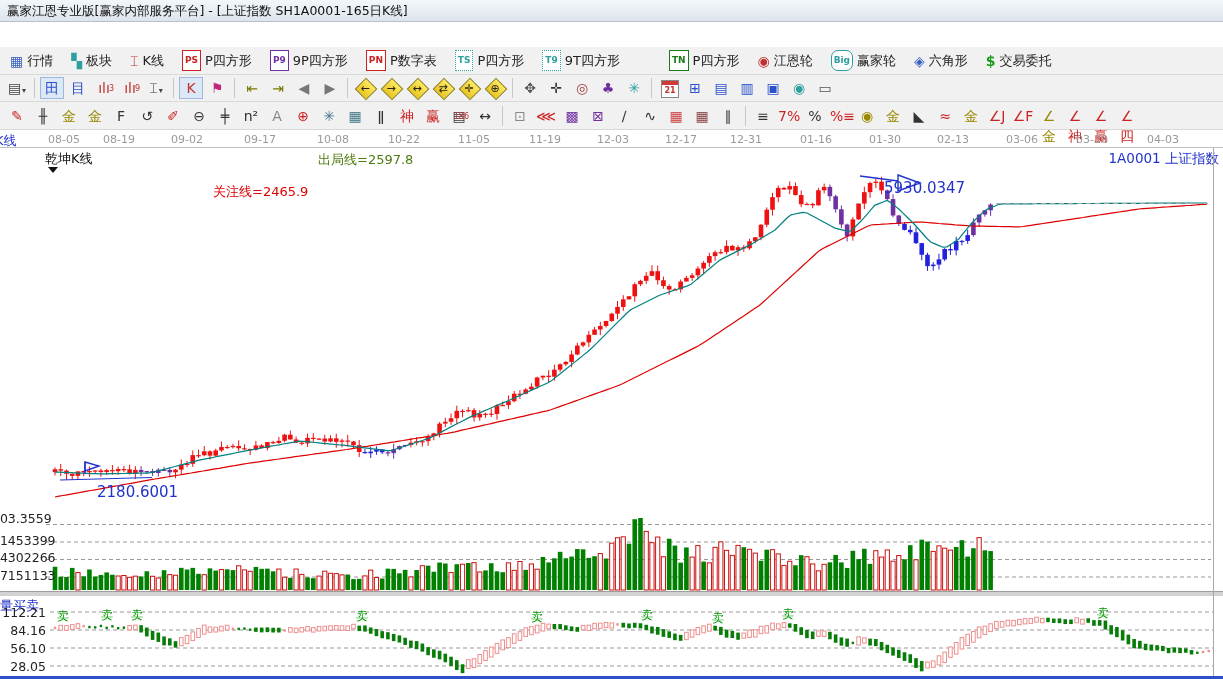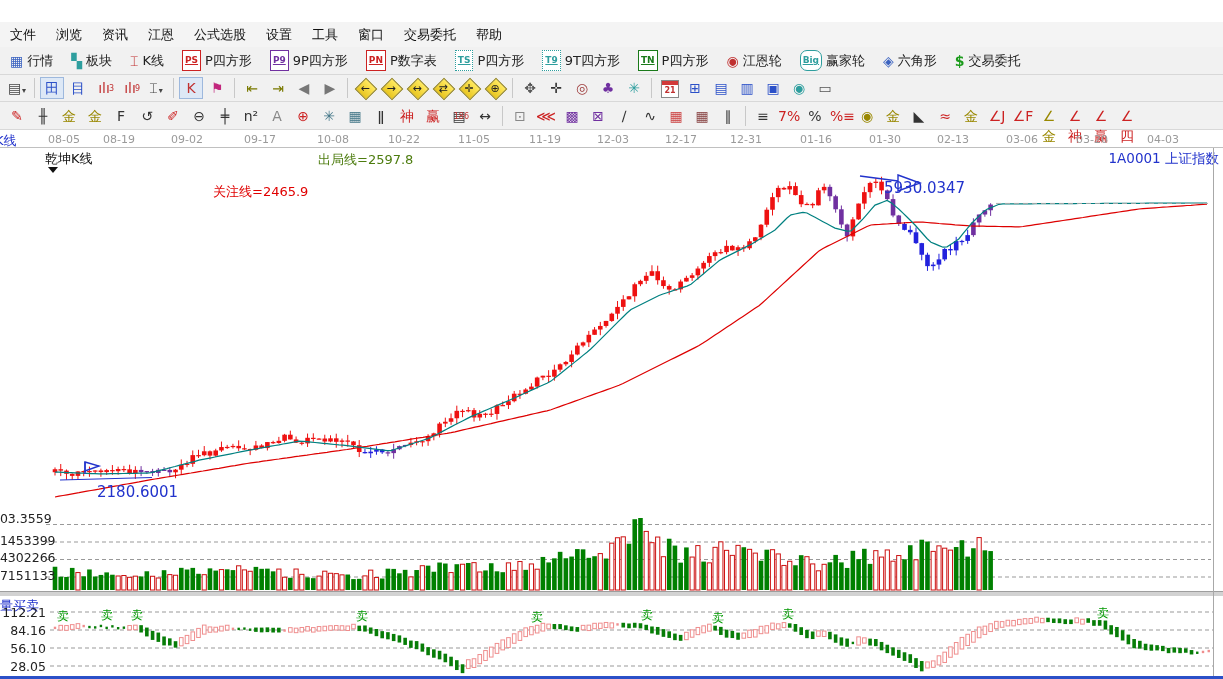--- a/index.html
+++ b/index.html
@@ -13,21 +13,21 @@
   .menu-item{font-size:13px;color:#111;padding:0 10px;line-height:25px;cursor:default;}
   .tbar{position:absolute;left:0;width:100%;background:#f1f1f1;border-bottom:1px solid #d8d8d8;
     display:flex;align-items:center;box-sizing:border-box;padding-left:4px;}
   #tb1{top:47px;height:28px;}
   #tb2{top:75px;height:27px;}
   #tb3{top:102px;height:28px;}
   .tb1-item{display:flex;align-items:center;gap:4px;border:0;background:transparent;
     font-family:inherit;font-size:13px;color:#222;padding:2px 6px;margin-right:6px;cursor:default;}
   .ic-glyph{font-size:14px;line-height:14px;}
   .badge{display:inline-block;font-size:9px;font-weight:bold;line-height:11px;padding:4px 2px;
-    background:#fff;border:1px solid;text-decoration:underline;}
+    background:#fff;border:1px solid;}
   .badge.dotted{border-style:dotted;}
   .badge.round{border-radius:7px;}
   .tb-btn{position:relative;width:24px;height:22px;border:1px solid transparent;background:transparent;
     font-family:inherit;font-size:14px;line-height:20px;text-align:center;padding:0;margin:0 1px;cursor:default;}
   .tb-btn.pressed{border-color:#9db8dd;background:#dde8f6;}
   .tb-btn .sub{position:absolute;right:1px;bottom:-1px;font-size:8px;color:#c03030;}
   .tb-btn .suffix{font-size:8px;color:#444;margin-left:1px;}
   .vsep{width:1px;height:20px;background:#c8c8c8;margin:0 4px;}
   .diamond{position:absolute;left:4px;top:3px;width:14px;height:14px;transform:rotate(45deg);
     background:linear-gradient(#ffe95e,#e8c520);border:1px solid #8a7a10;}
@@ -46,33 +46,24 @@
   .tri-down{width:0;height:0;border-left:5px solid transparent;border-right:5px solid transparent;
     border-top:6px solid #111;}
   #right-border{position:absolute;left:1213px;top:148px;width:1px;height:528px;background:#a8a8a8;}
   #bottom-bar{position:absolute;left:0;bottom:0;width:100%;height:3px;background:#2b50c8;}
 </style>
 </head>
 <body>
 
 <div id="screen">
 
-
-  <div class="menubar" id="menubar">
-      <span class="menu-item">文件</span>
-      <span class="menu-item">浏览</span>
-      <span class="menu-item">资讯</span>
-      <span class="menu-item">江恩</span>
-      <span class="menu-item">公式选股</span>
-      <span class="menu-item">设置</span>
-      <span class="menu-item">工具</span>
-      <span class="menu-item">窗口</span>
-      <span class="menu-item">交易委托</span>
-      <span class="menu-item">帮助</span>
-    </div>
+  <div class="titlebar">
+    <span>赢家江恩专业版[赢家内部服务平台] - [上证指数  SH1A0001-165日K线]</span>
+  </div>
+
 
   <div class="tbar" id="tb1">
       <button class="tb1-item">
         <span class="ic-glyph" style="color: rgb(58, 98, 192);">▦</span>
         <span>行情</span>
       </button>
       <button class="tb1-item">
         <span class="ic-glyph" style="color: rgb(46, 158, 158);">▚</span>
         <span>板块</span>
       </button>
@@ -94,21 +85,21 @@
       </button>
       <button class="tb1-item">
         <span class="badge dotted" style="border-color: rgb(46, 158, 158); color: rgb(46, 158, 158);">TS</span>
         <span>P四方形</span>
       </button>
       <button class="tb1-item">
         <span class="badge dotted" style="border-color: rgb(46, 158, 158); color: rgb(46, 158, 158);">T9</span>
         <span>9T四方形</span>
       </button>
       <button class="tb1-item">
-        <span class="badge" style="border-color: rgb(26, 122, 26); color: rgb(26, 122, 26);">TN</span>
+        <span class="badge" style="border-color: rgb(26, 122, 26); color: rgb(26, 122, 26); margin-left: 31px;">TN</span>
         <span>P四方形</span>
       </button>
       <button class="tb1-item">
         <span class="ic-glyph" style="color: rgb(192, 48, 48);">◉</span>
         <span>江恩轮</span>
       </button>
       <button class="tb1-item">
         <span class="badge round" style="border-color: rgb(46, 158, 158); color: rgb(46, 158, 158);">Big</span>
         <span>赢家轮</span>
       </button>

